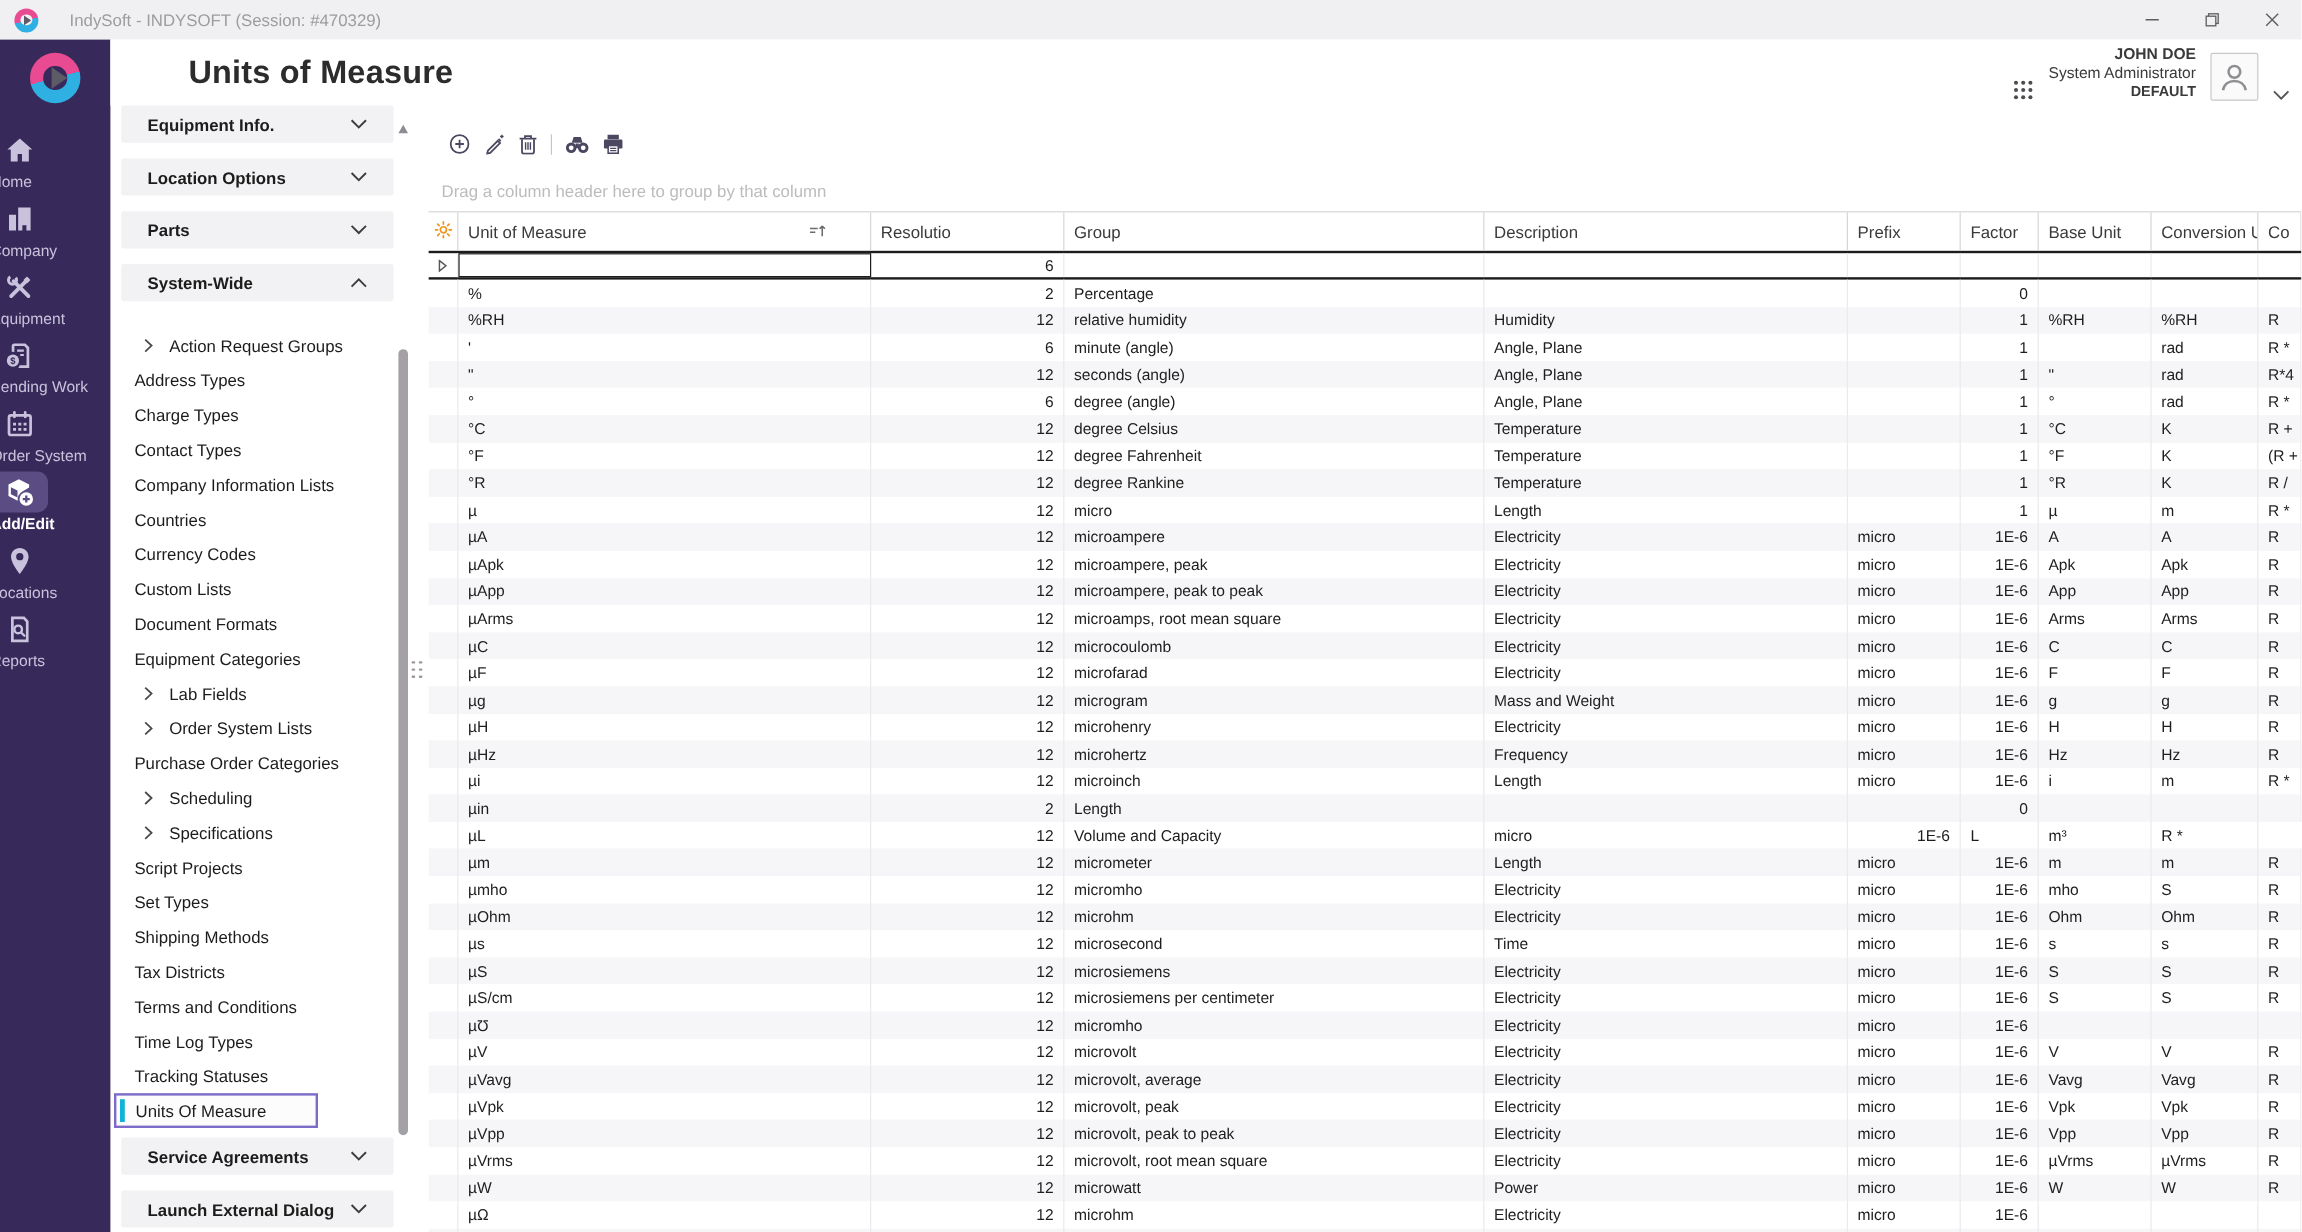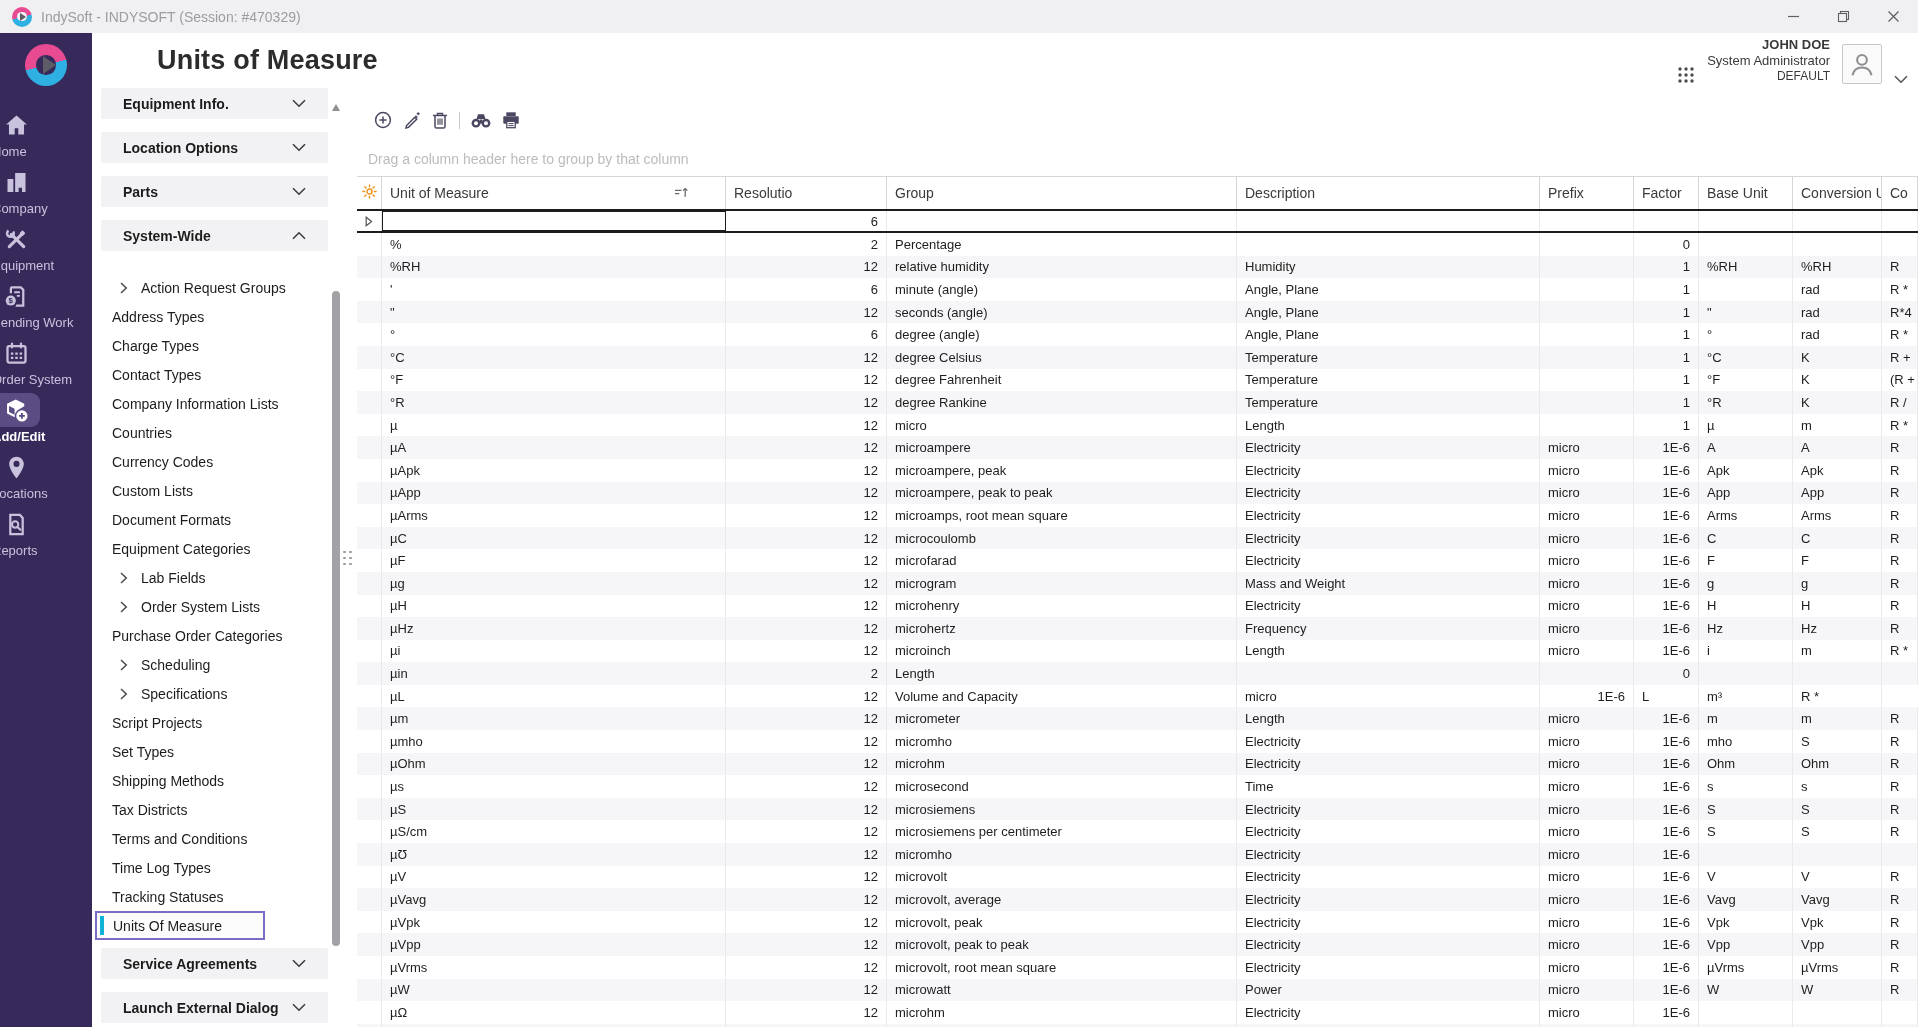--- a/index.html
+++ b/index.html
@@ -1,20 +1,20 @@
 <!DOCTYPE html>
 <html><head>
 <meta charset="utf-8">
 <style>
   *{box-sizing:border-box;margin:0;padding:0}
   html,body{width:1918px;height:1027px;overflow:hidden;background:#fff;
     font-family:"Liberation Sans",sans-serif;color:#1e1e1e}
 
   
-  .titlebar{height:33px;background:#f0eff1;display:flex;align-items:center;padding-left:12px;gap:9px}
+  .titlebar{height:33px;background:#f0eff1;display:flex;align-items:center;padding-left:12px;gap:26px}
   .tb-title{font-size:14px;color:#9d9c9e}
   .win-btns{margin-left:auto;display:flex;height:100%}
   .win-btn{width:50px;display:flex;align-items:center;justify-content:center;color:#5f5f5f}
 
   
   .logo{position:relative;border-radius:50%;
     background:conic-gradient(from 255deg,#e84b92 0 180deg,#2fb0e3 180deg 360deg)}
   .logo::before{content:"";position:absolute;inset:27%;border-radius:50%;background:var(--hole,#fff)}
   .logo .logo-arrow{position:absolute;left:42%;top:50%;transform:translateY(-50%);width:0;height:0;
     border-left:.52em solid #5d5c66;border-top:.36em solid transparent;border-bottom:.36em solid transparent}
@@ -35,21 +35,21 @@
 
   
   .content{flex:1;display:flex;flex-direction:column;min-width:0}
   .topbar{height:55px;background:#fff;display:flex;align-items:center;padding:0 10px 0 65px}
   .page-title{font-size:27px;color:#2c2c2c;letter-spacing:.2px}
   .user-area{margin-left:auto;display:flex;align-items:flex-end;gap:12px}
   .apps-grid{color:#4c4c50;display:flex}
   .user-text{text-align:right;line-height:1.25}
   .user-name{font-size:13px;font-weight:bold;color:#3a3a3a}
   .user-role{font-size:13px;color:#3a3a3a}
-  .user-tenant{font-size:12px;font-weight:normal;color:#3a3a3a}
+  .user-tenant{font-size:12px;font-weight:bold;color:#3a3a3a}
   .avatar{width:40px;height:40px;border:1px solid #c8c8cb;background:#fafafa;
     display:flex;align-items:center;justify-content:center;border-radius:2px}
   .user-chev{color:#55555a;display:flex}
 
   
   .workspace{flex:1;position:relative;min-height:0}
 
   
   .sidebar{position:absolute;left:9px;top:0;width:227px}
   .acc{height:31px;background:#f2f1f3;border-radius:2px;display:flex;align-items:center;

